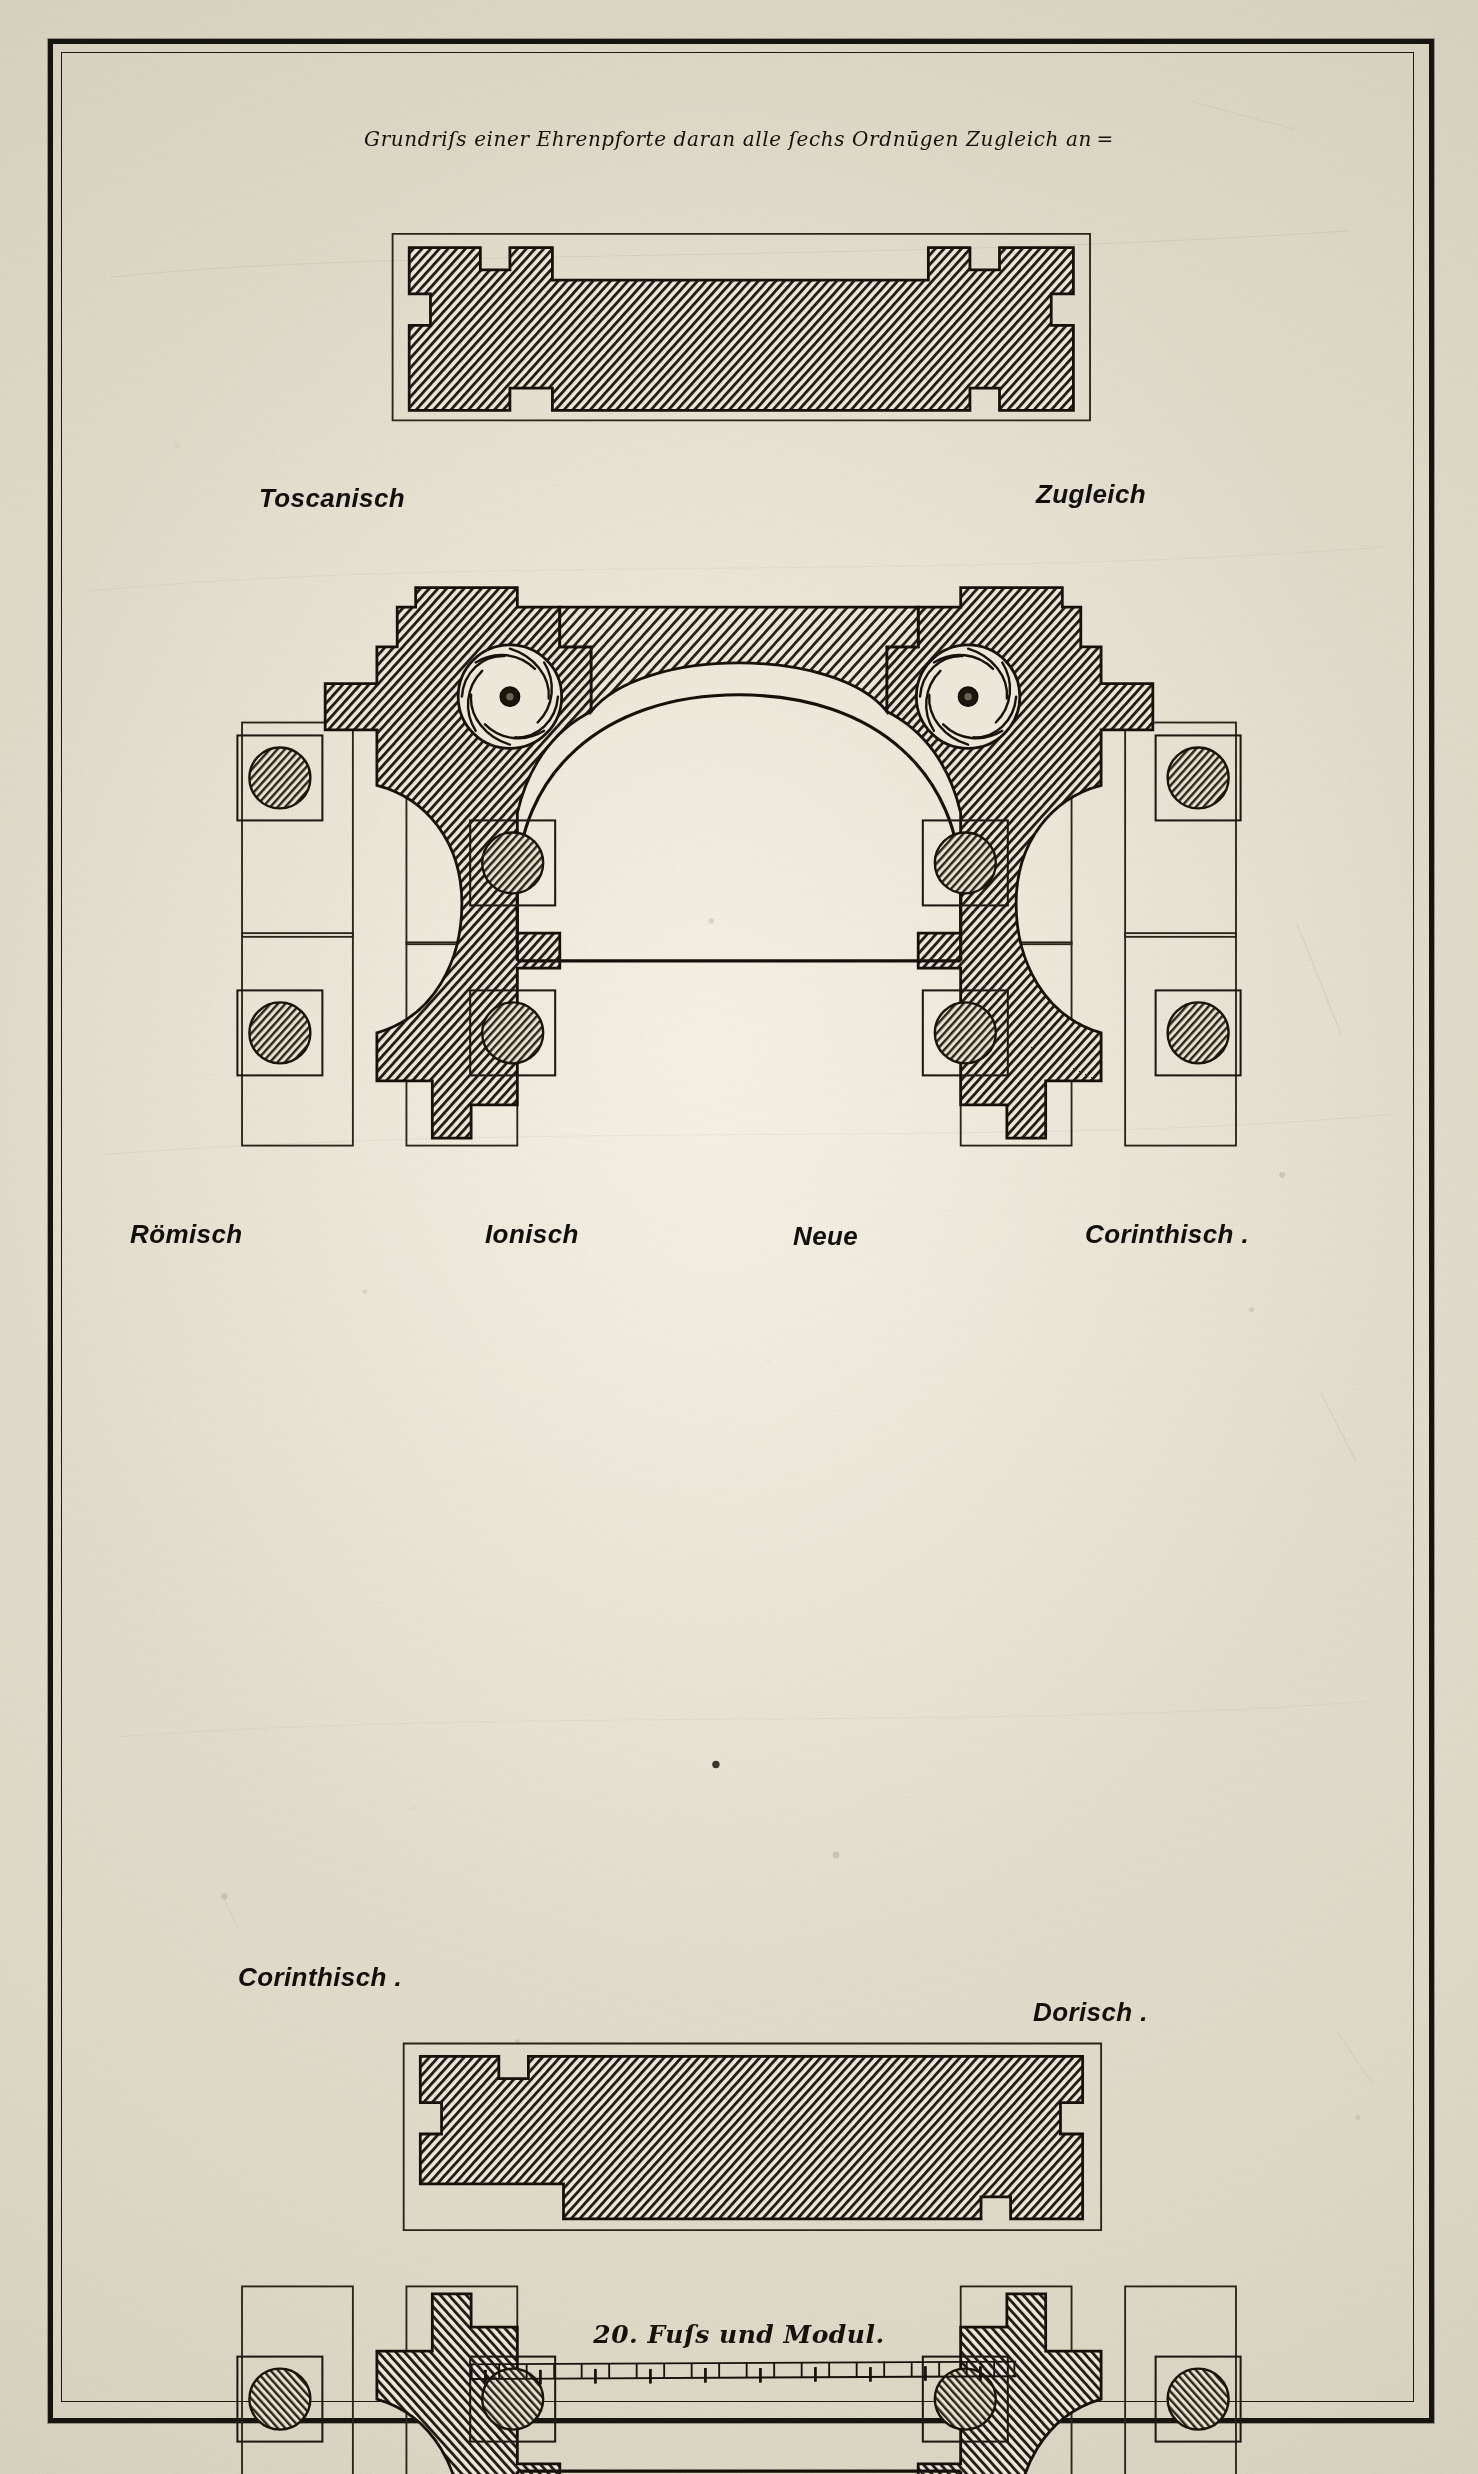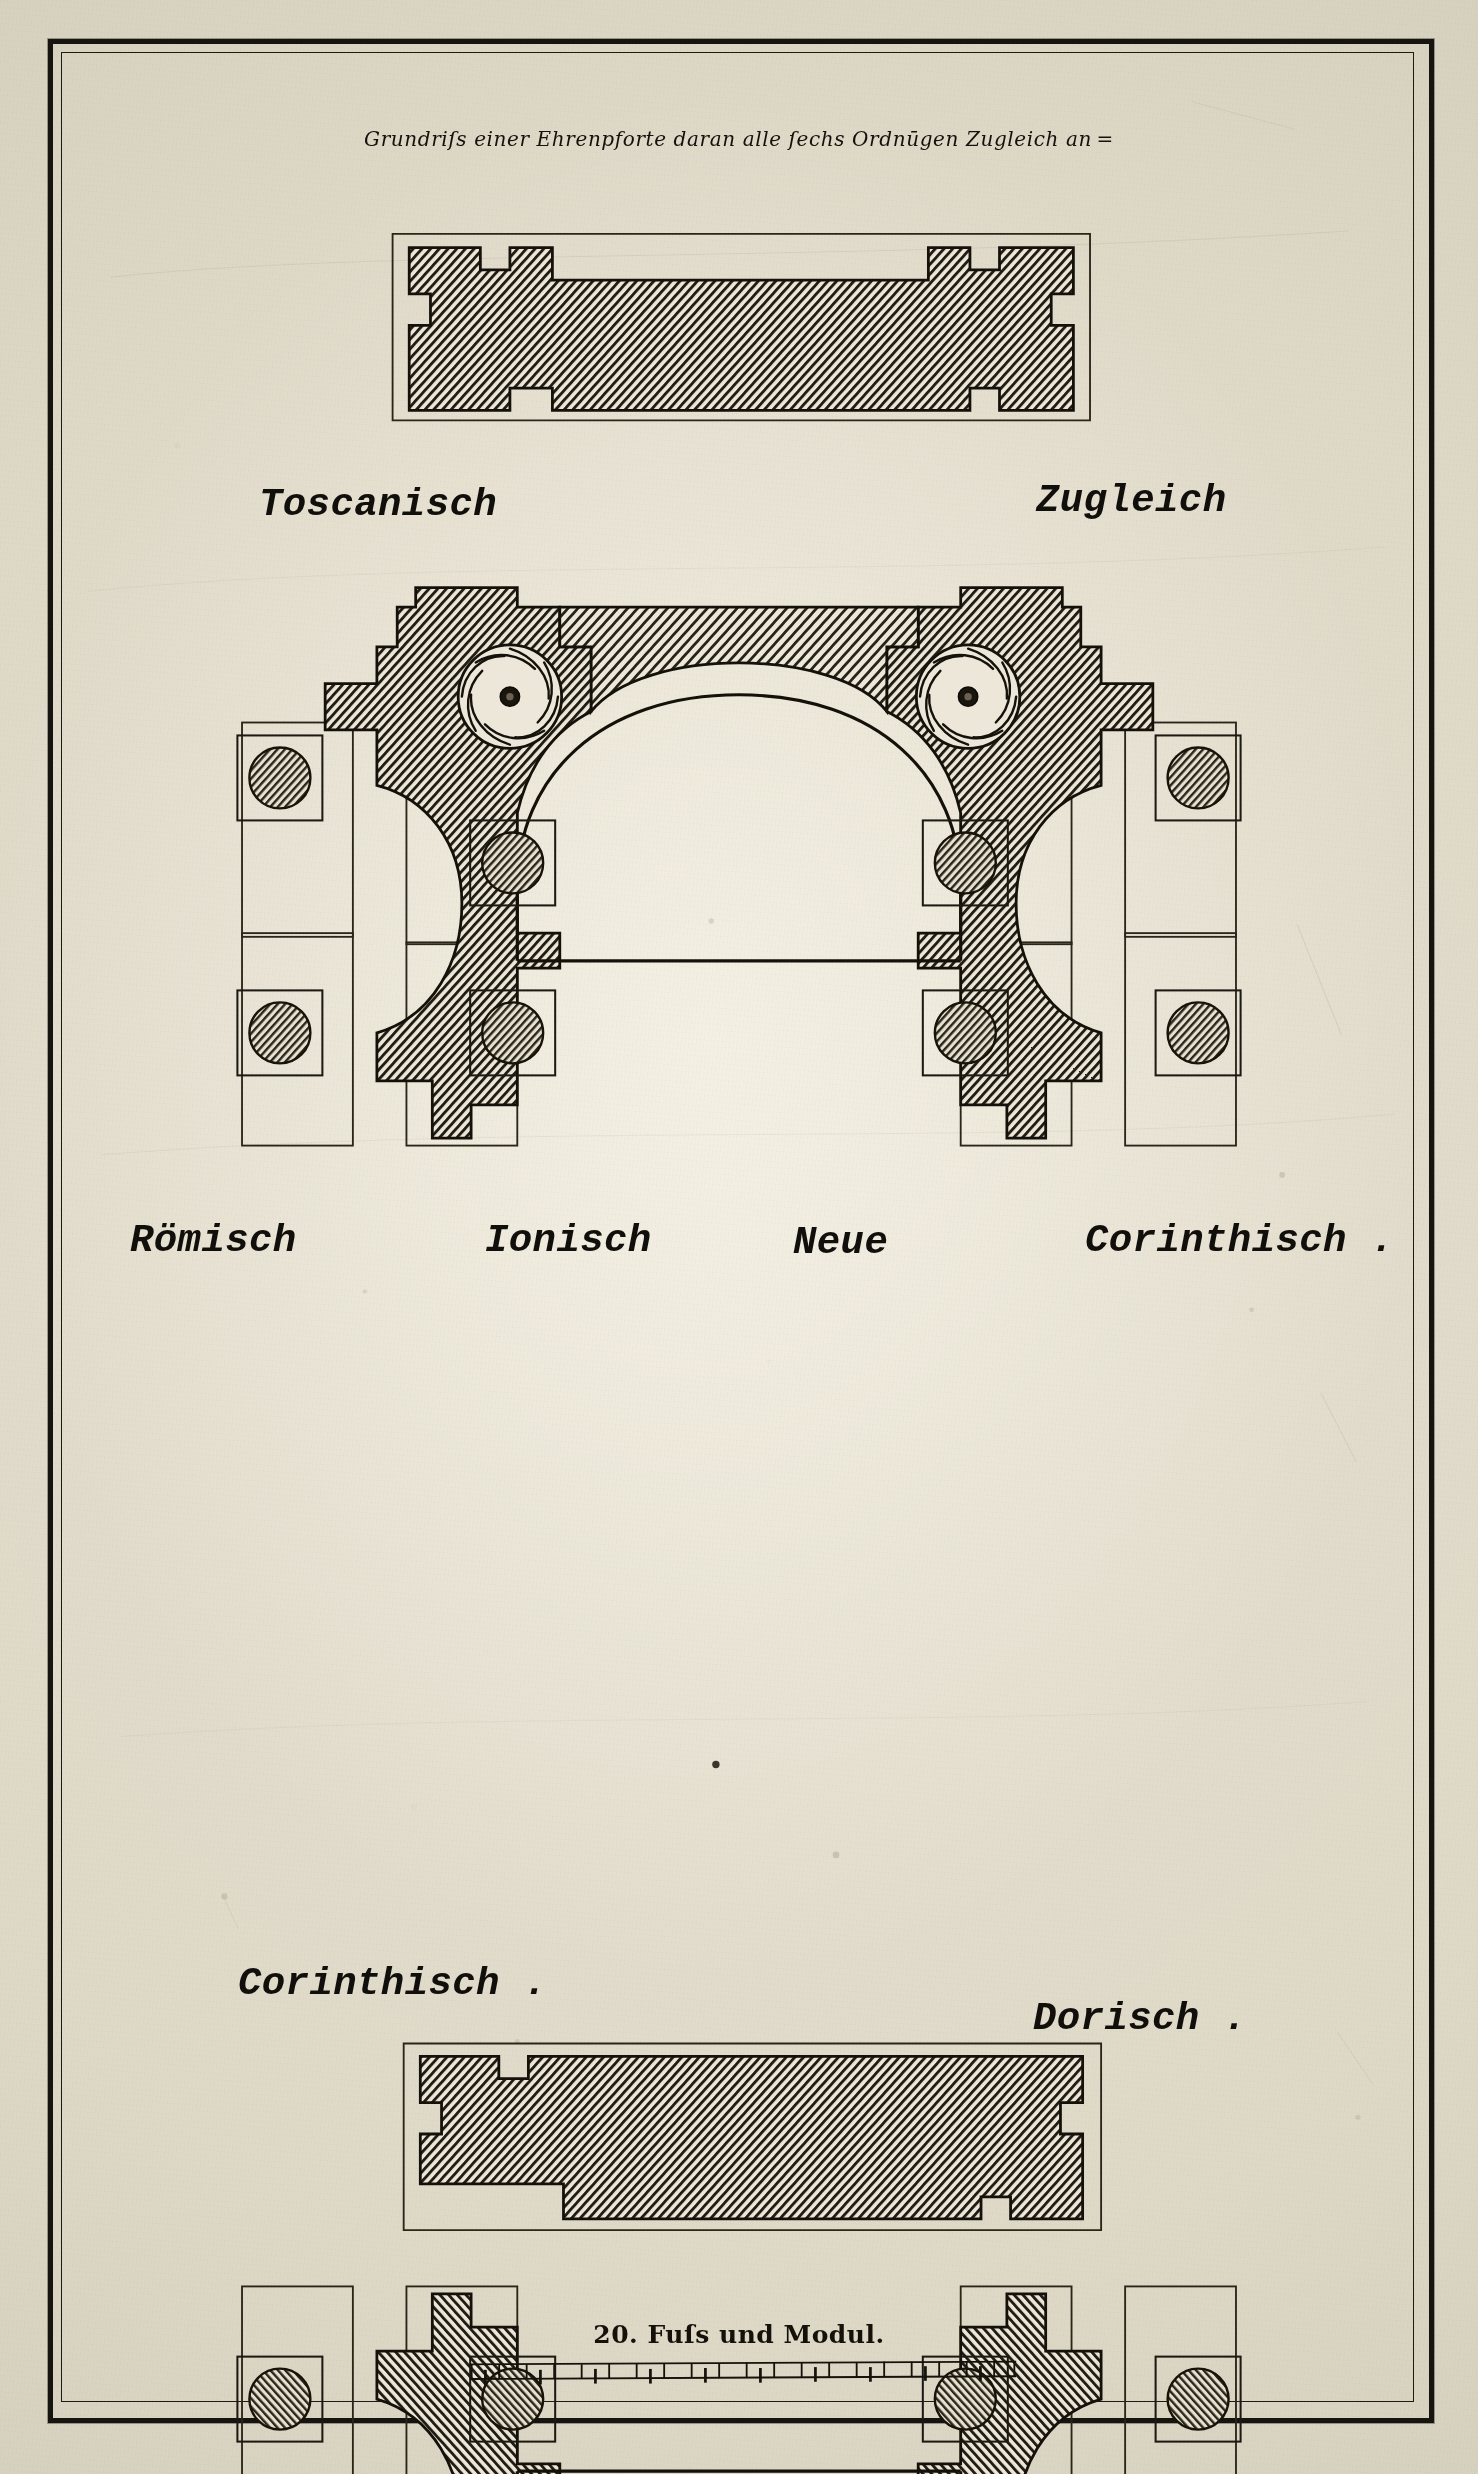--- a/index.html
+++ b/index.html
@@ -62,30 +62,30 @@
     font-family:"DejaVu Serif", serif;
     font-style:italic;
     color:#14110c;
     letter-spacing:0.6px;
   }
   #caption-1{top:127px;font-size:20px;}
   #caption-2{top:172px;font-size:29px;padding-left:37px;}
 
   .ordlabel{
     position:absolute;
-    font-family:Liberation Mono, monospace;
+    font-family:Liberation Sans, sans-serif;
     font-style:italic;font-weight:700;
-    font-size:39px;color:#110f0b;
+    font-size:26px;color:#110f0b;
     letter-spacing:0.4px;white-space:nowrap;
   }
 
   #scale-caption{
     position:absolute;left:0;right:0;text-align:center;
     top:2320px;font-size:25px;
-    font-family:"DejaVu Serif", serif;font-weight:700;
+    font-family:"DejaVu Serif", serif;font-style:italic;font-weight:700;
     color:#131109;letter-spacing:0.5px;
   }
   #scalebar{position:absolute;left:466px;top:2357px;width:554px;height:33px;}
 
   
   .stage{position:absolute;left:0;top:0;width:1478px;height:2475px;pointer-events:none;}
 </style>
 </head>
 <body>
 

